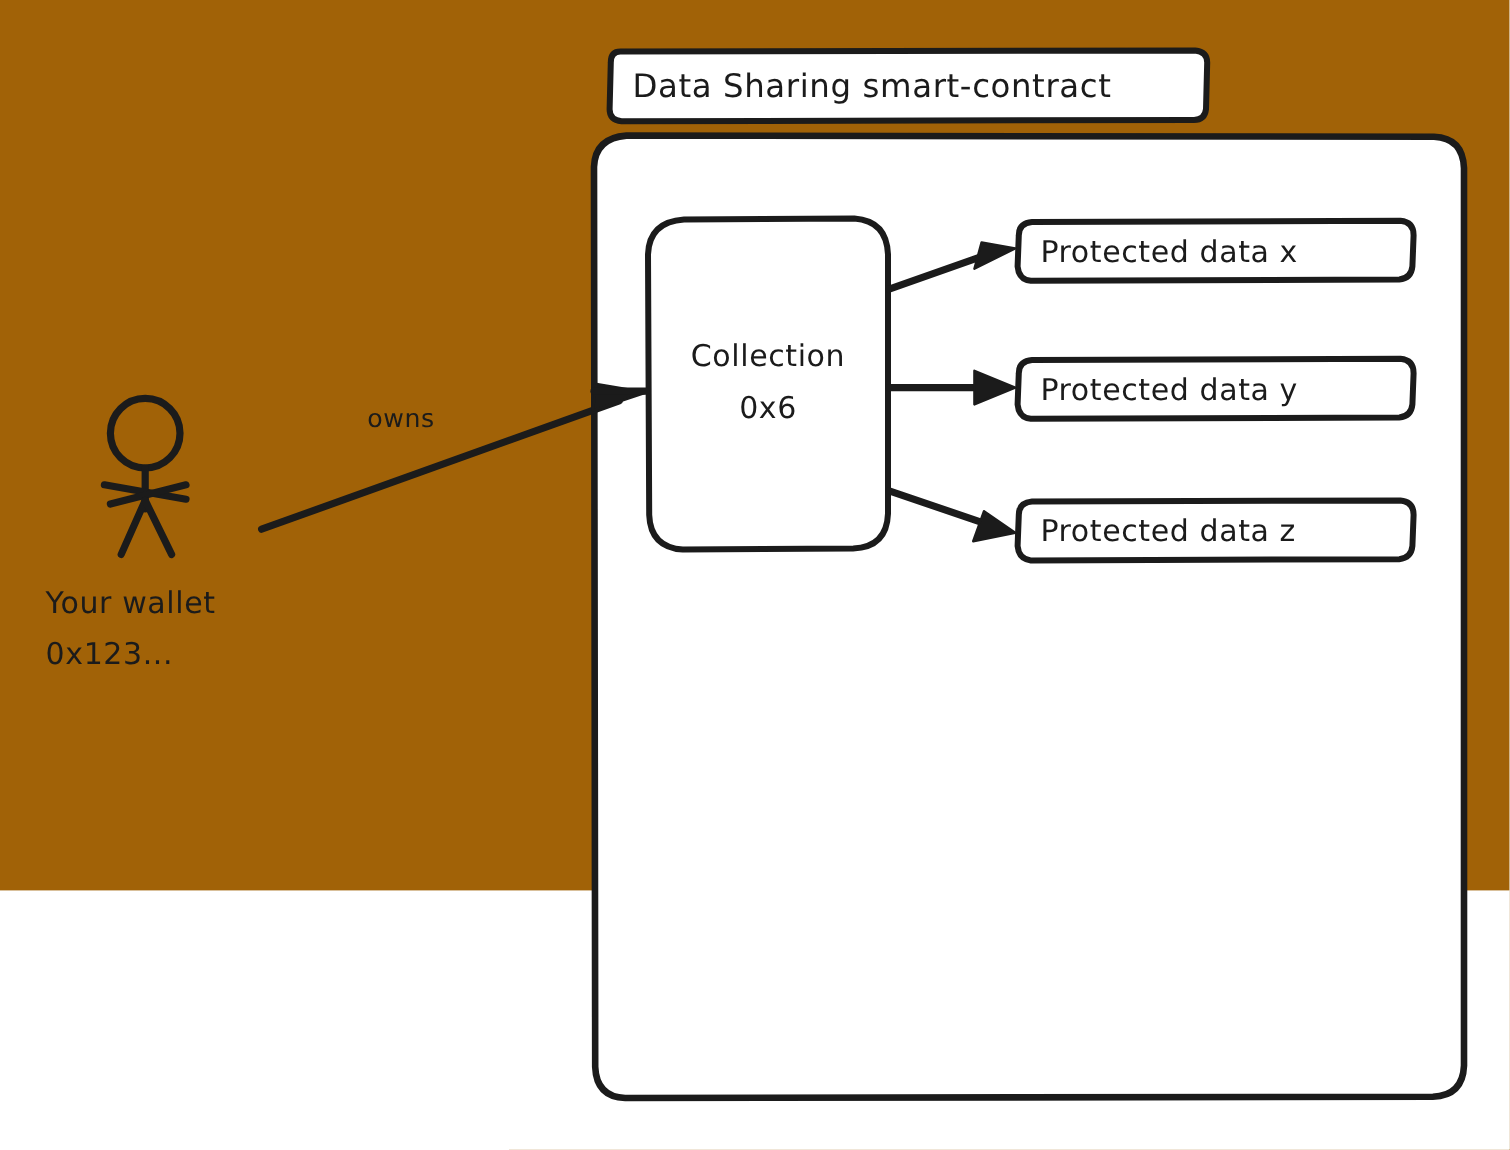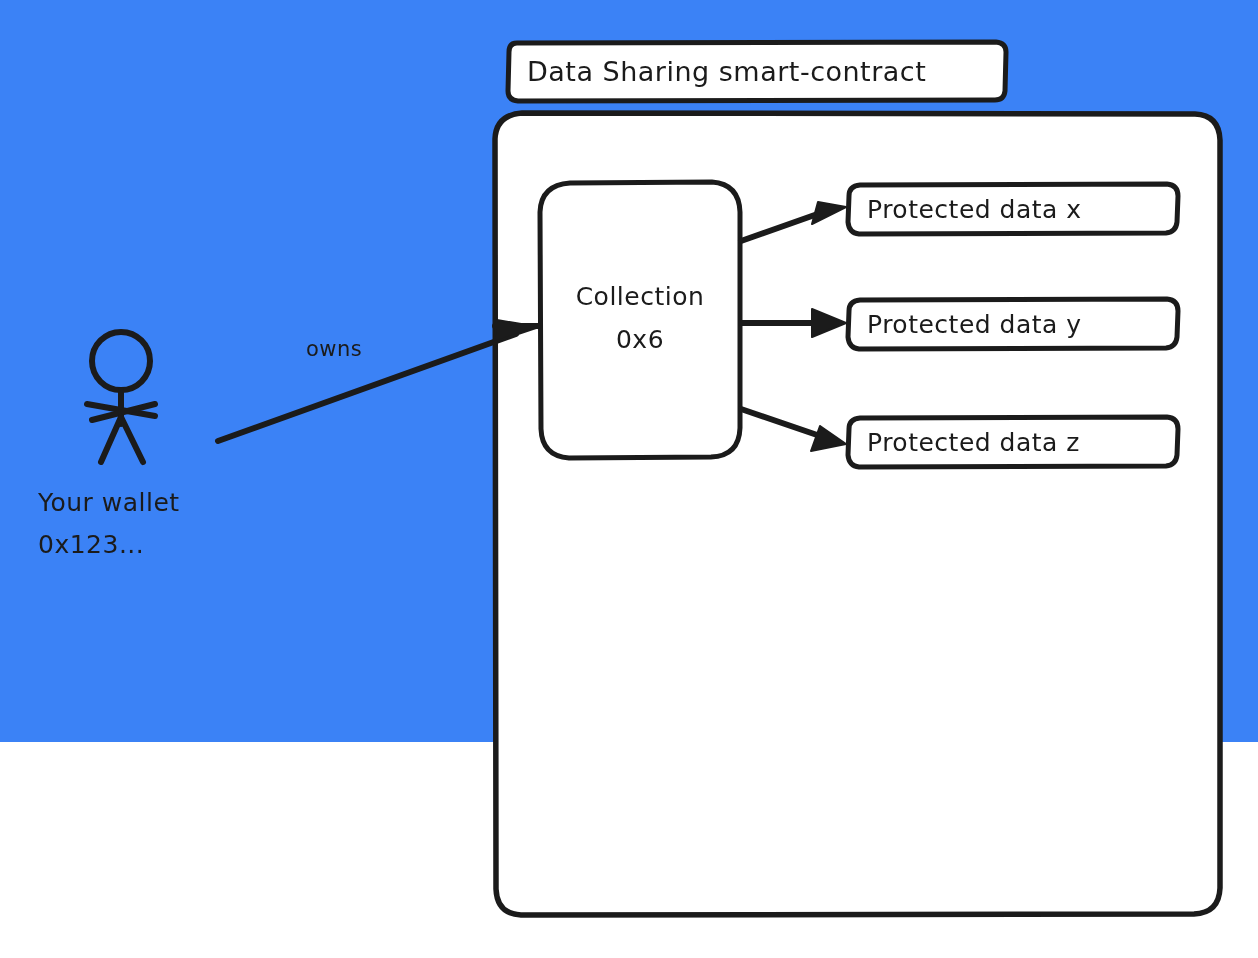--- a/index.html
+++ b/index.html
@@ -10,21 +10,21 @@
   body {
     width: 1258px;
     height: 958px;
     overflow: hidden;
     font-family: "DejaVu Sans", sans-serif;
   }
   #diagram-root {
     position: relative;
     width: 1258px;
     height: 742px;
-    background: #3b82f6;
+    background: #a16207;
   }
   svg#diagram {
     display: block;
     width: 1258px;
     height: 958px;
   }
   .box-shape {
     fill: #ffffff;
     stroke: #1b1b1b;
     stroke-width: 5;

